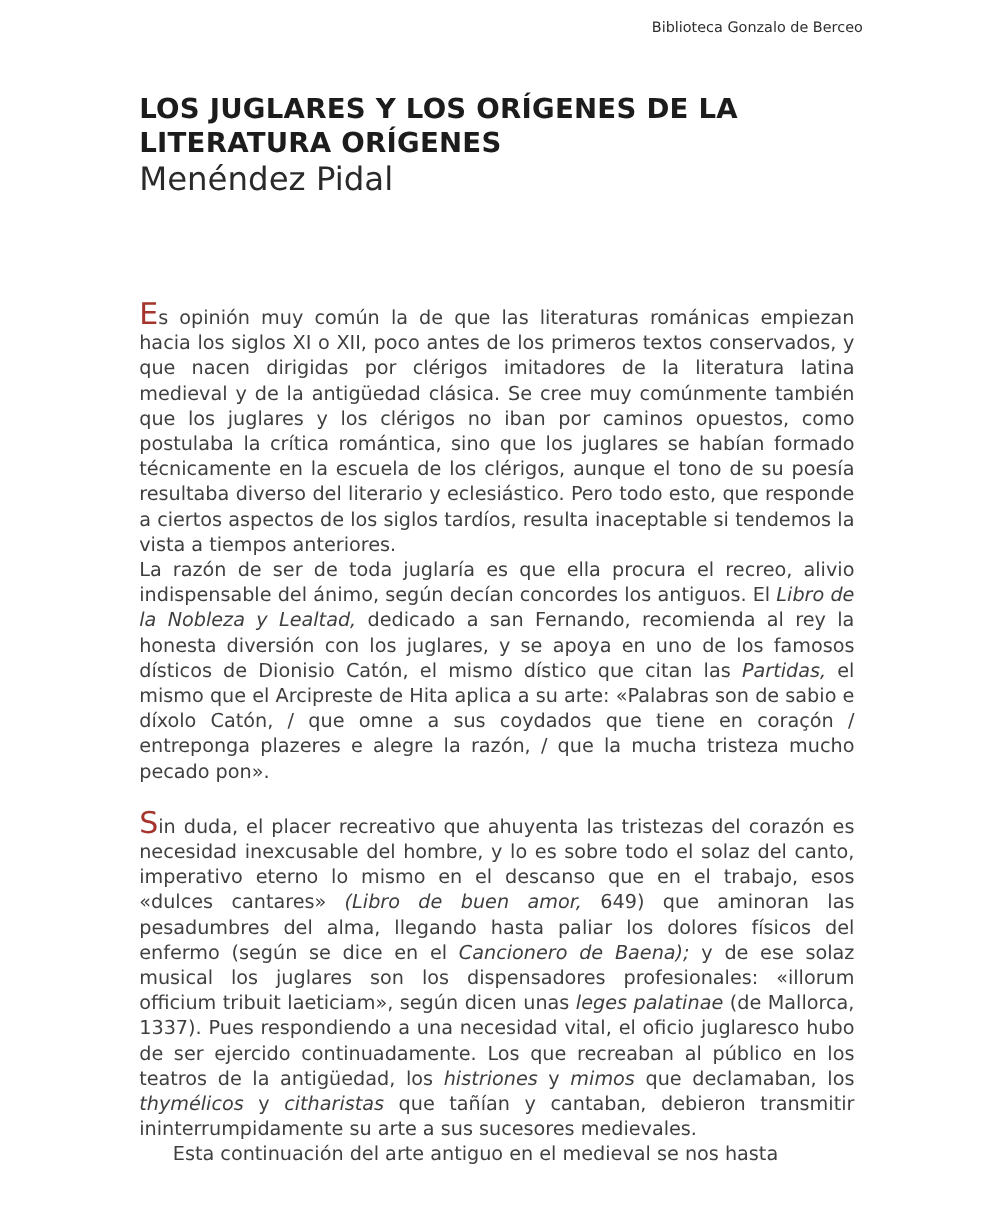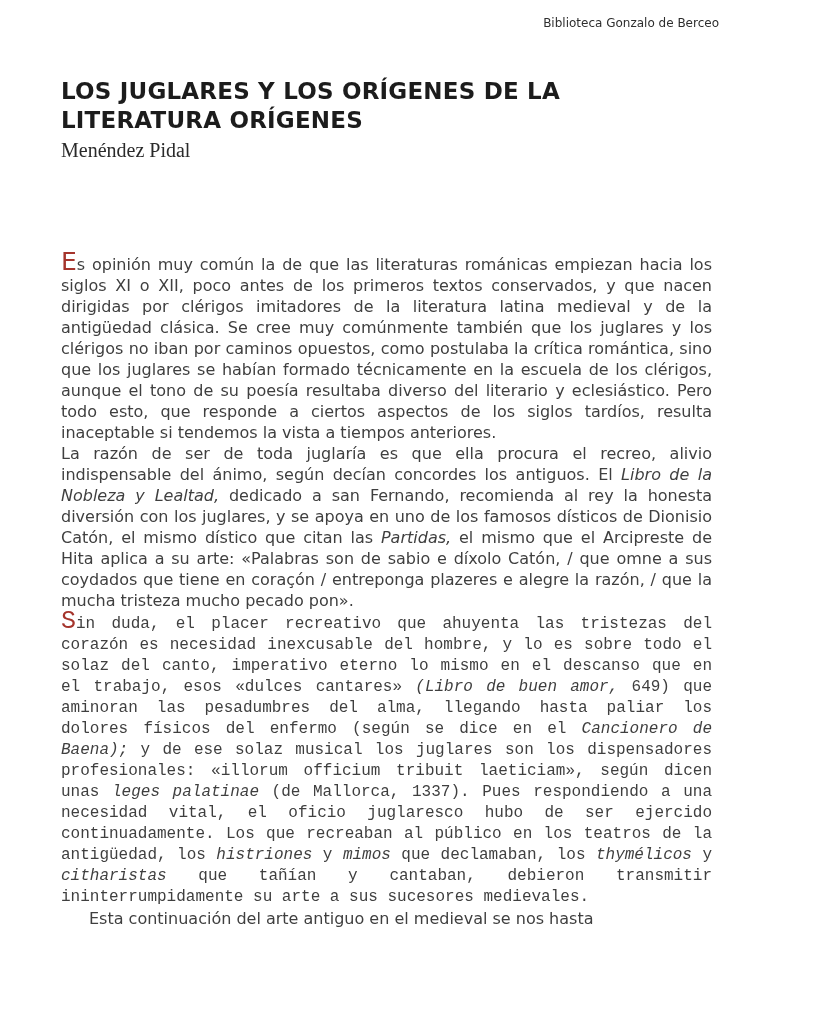--- a/index.html
+++ b/index.html
@@ -18,51 +18,50 @@
     overflow: hidden;
   }
   .site-header {
     padding: 16px 100px 0 8px;
     text-align: right;
     font-size: 12px;
     line-height: 1.2;
     color: #2e2e2e;
   }
   .article {
-    padding: 0 107px 0 61px;
+    padding: 0 107px 0 116px;
   }
   .title-block {
     margin-top: 47px;
   }
   .page-title {
     font-size: 23px;
     font-weight: bold;
     line-height: 29px;
     color: #1c1c1c;
     letter-spacing: 0.2px;
   }
   .author {
-    font-size: 20px;
+    font-size: 27px;
     line-height: 26px;
     color: #2a2a2a;
     margin-top: 2px;
-    font-family: Liberation Serif, serif;
   }
   .article-body {
     margin-top: 88px;
   }
   .article-body p {
     margin: 0;
     font-size: 16px;
     line-height: 21px;
     text-align: justify;
     color: #3f3f3f;
   }
   .article-body p.spaced {
-    font-family: Liberation Mono, monospace;
+    margin-top: 22px;
   }
   .article-body p.indented {
     text-indent: 28px;
   }
   .article-body span.initial {
     font-size: 25px;
     line-height: 21px;
     color: #a5342c;
   }
   .article-body span.i {

